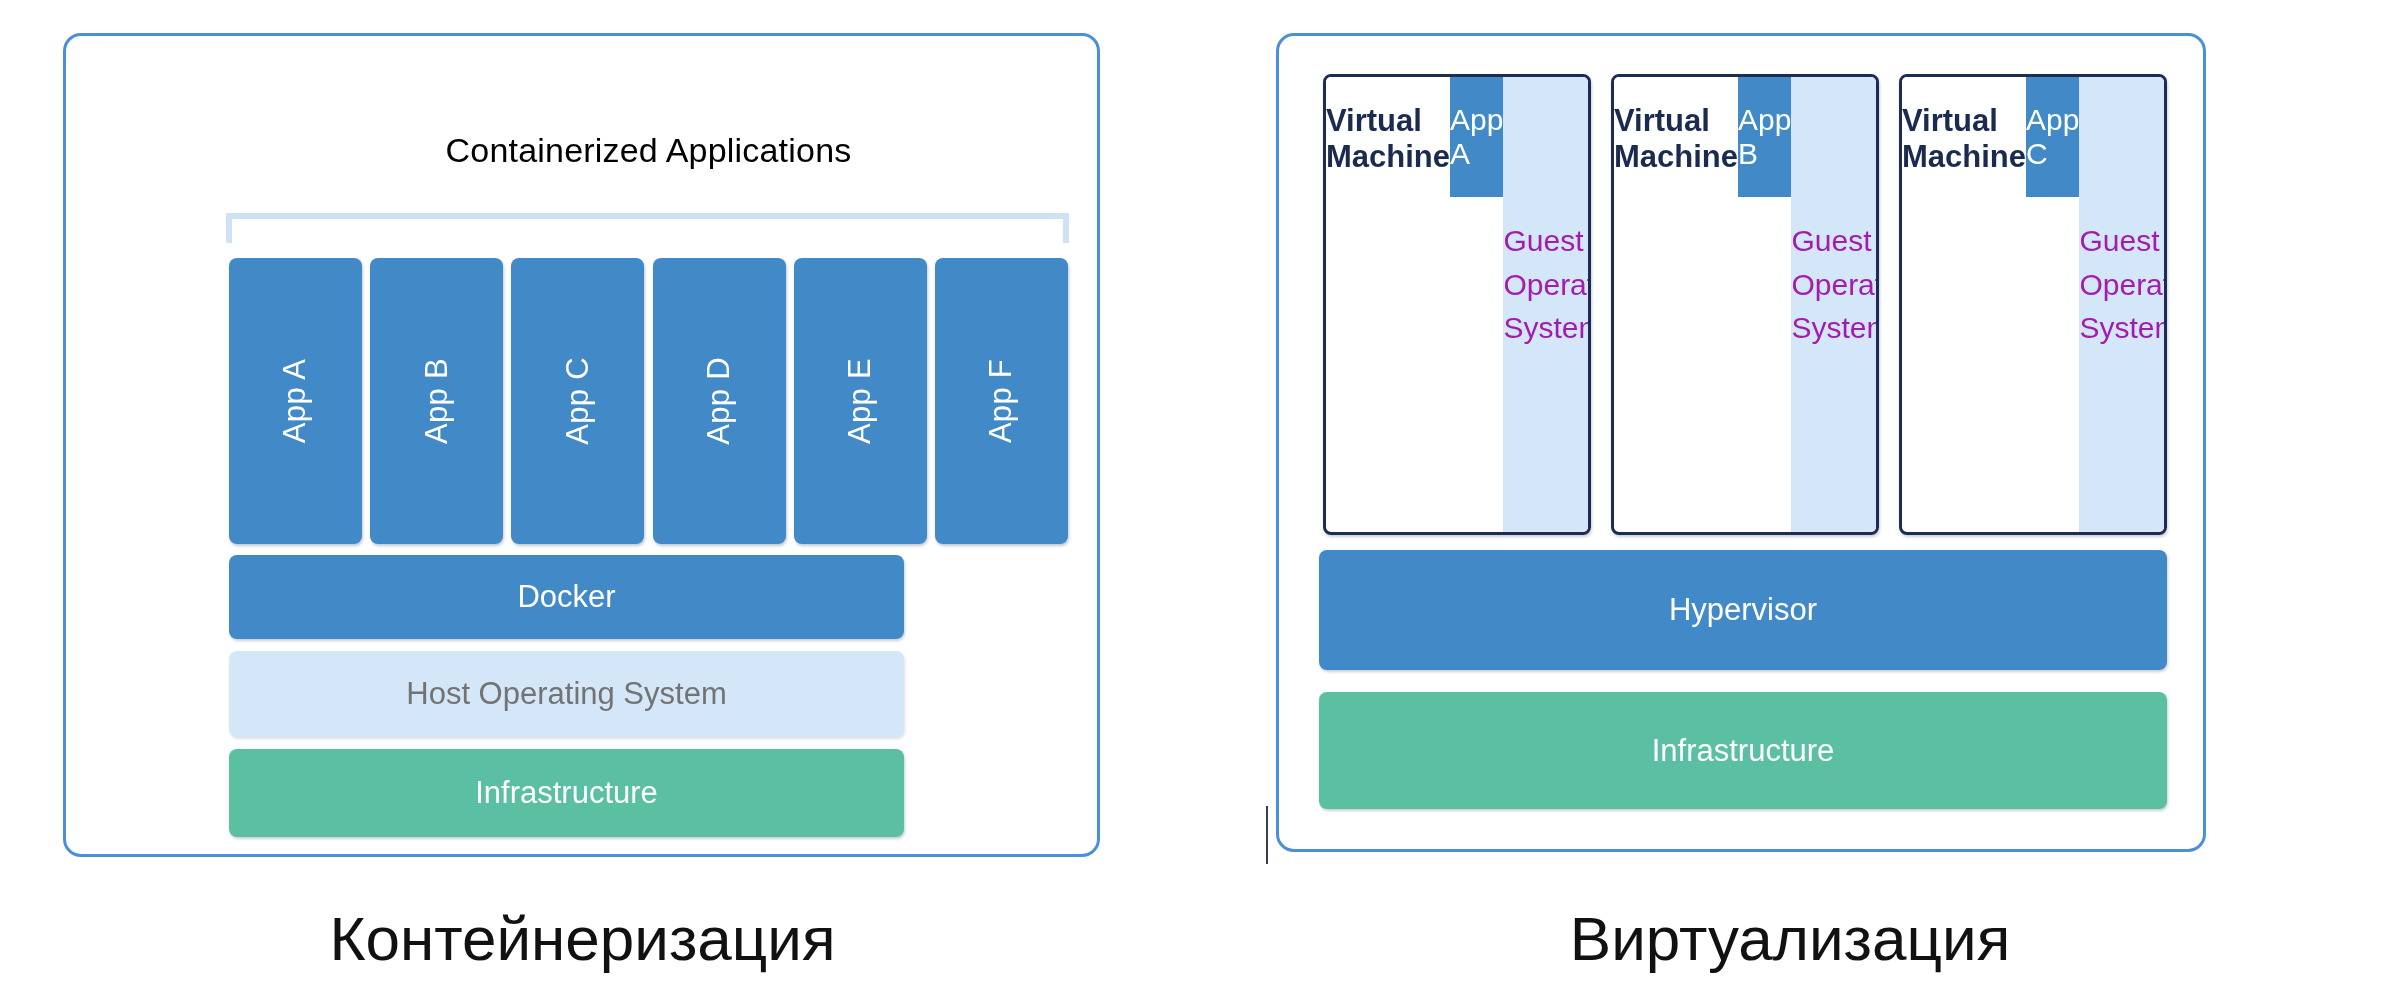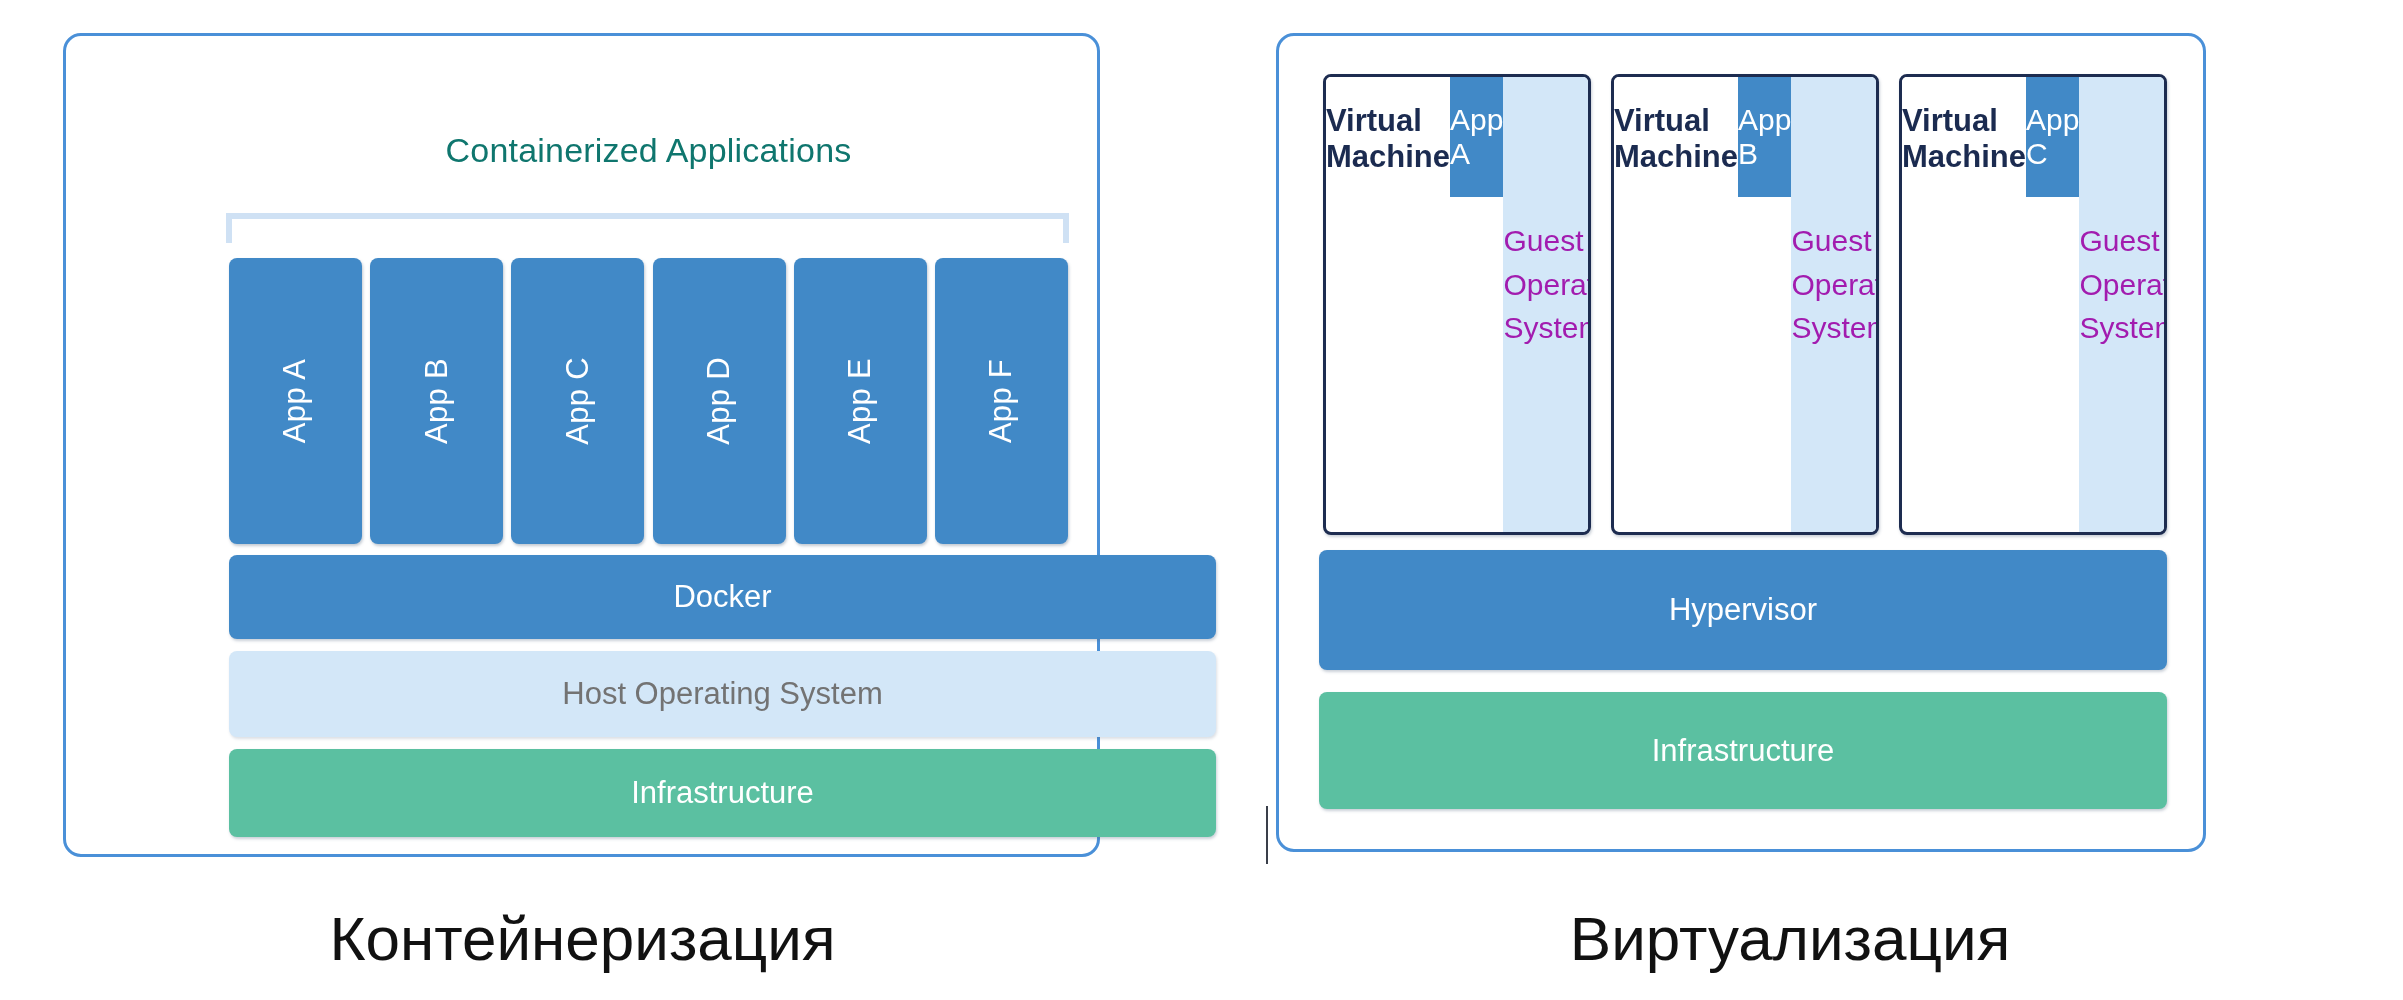--- a/index.html
+++ b/index.html
@@ -23,21 +23,21 @@
   #left-panel  { left: 63px;   top: 33px; width: 1037px; height: 824px; }
   #right-panel { left: 1276px; top: 33px; width: 930px;  height: 819px; }
 
   
   .left-title {
     position: absolute;
     left: 163px; top: 95px; width: 839px;
     text-align: center;
     font-size: 34px;
     font-weight: 500;
-    color: #0f766e;
+    color: #000000;
     letter-spacing: 0.2px;
   }
   .bracket {
     position: absolute;
     left: 160px; top: 177px; width: 843px; height: 30px;
     border-top: 6px solid #cfe1f4;
     border-left: 6px solid #cfe1f4;
     border-right: 6px solid #cfe1f4;
   }
   .apps-row {
@@ -58,21 +58,21 @@
   .app-col span {
     display: block;
     white-space: nowrap;
     transform: rotate(-90deg);
     color: #ffffff;
     font-size: 31px;
     letter-spacing: 0.3px;
   }
   .bar {
     position: absolute;
-    left: 163px; width: 987px;
+    left: 163px; width: 675px;
     border-radius: 8px;
     display: flex;
     align-items: center;
     justify-content: center;
     font-size: 31px;
     box-shadow: 1px 2px 3px rgba(80,100,125,0.3);
   }
   .bar-blue  { background: #4189c7; color: #ffffff; }
   .bar-light { background: #d3e7f8; color: #737373; box-shadow: 1px 2px 3px rgba(80,100,125,0.2); text-align: right; }
   .bar-green { background: #5bc0a1; color: #ffffff; }

